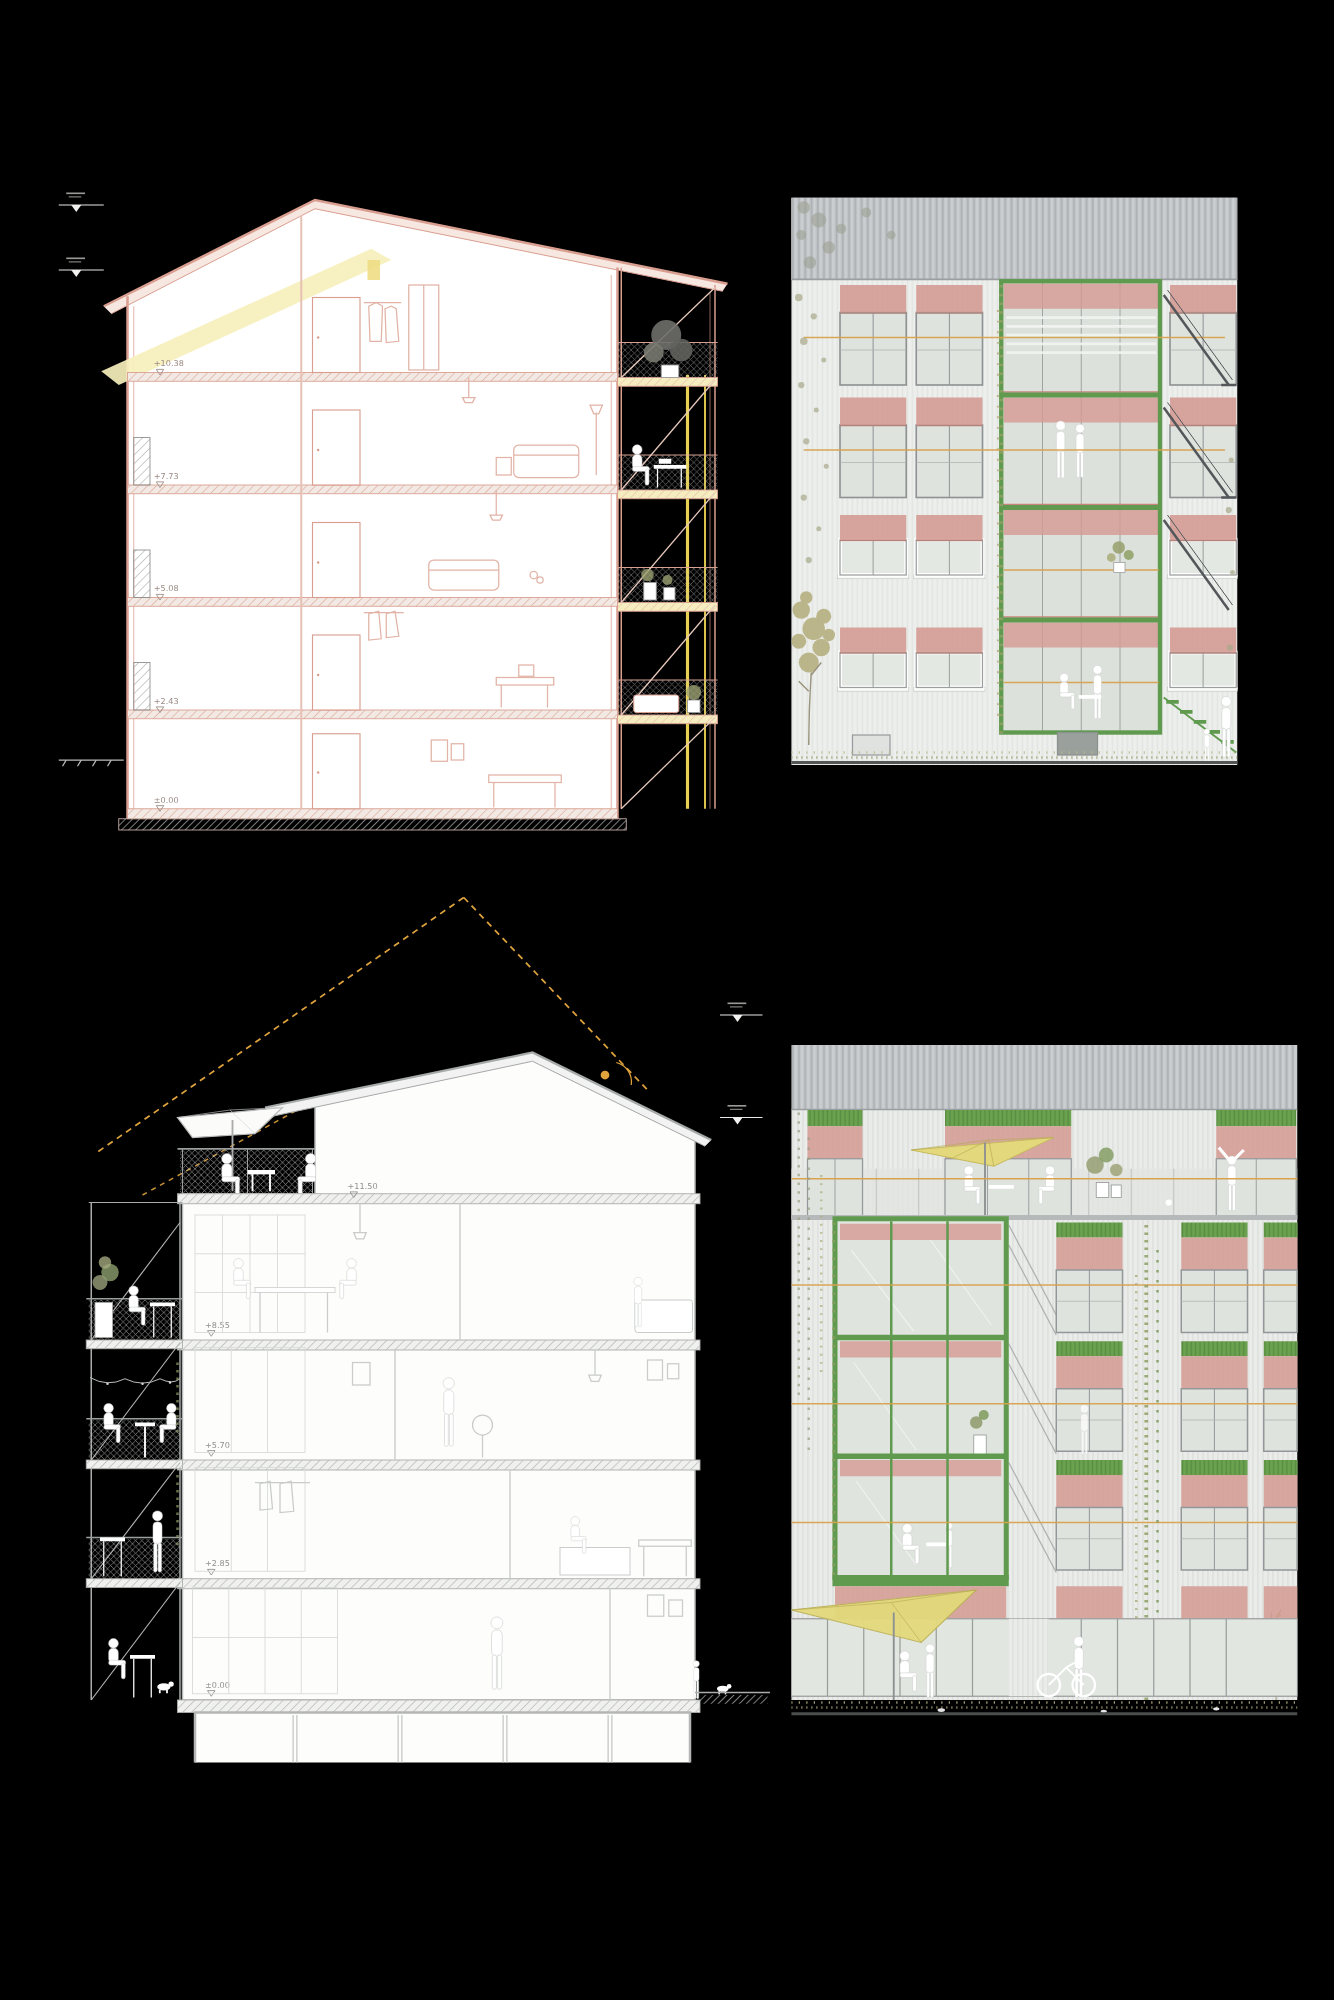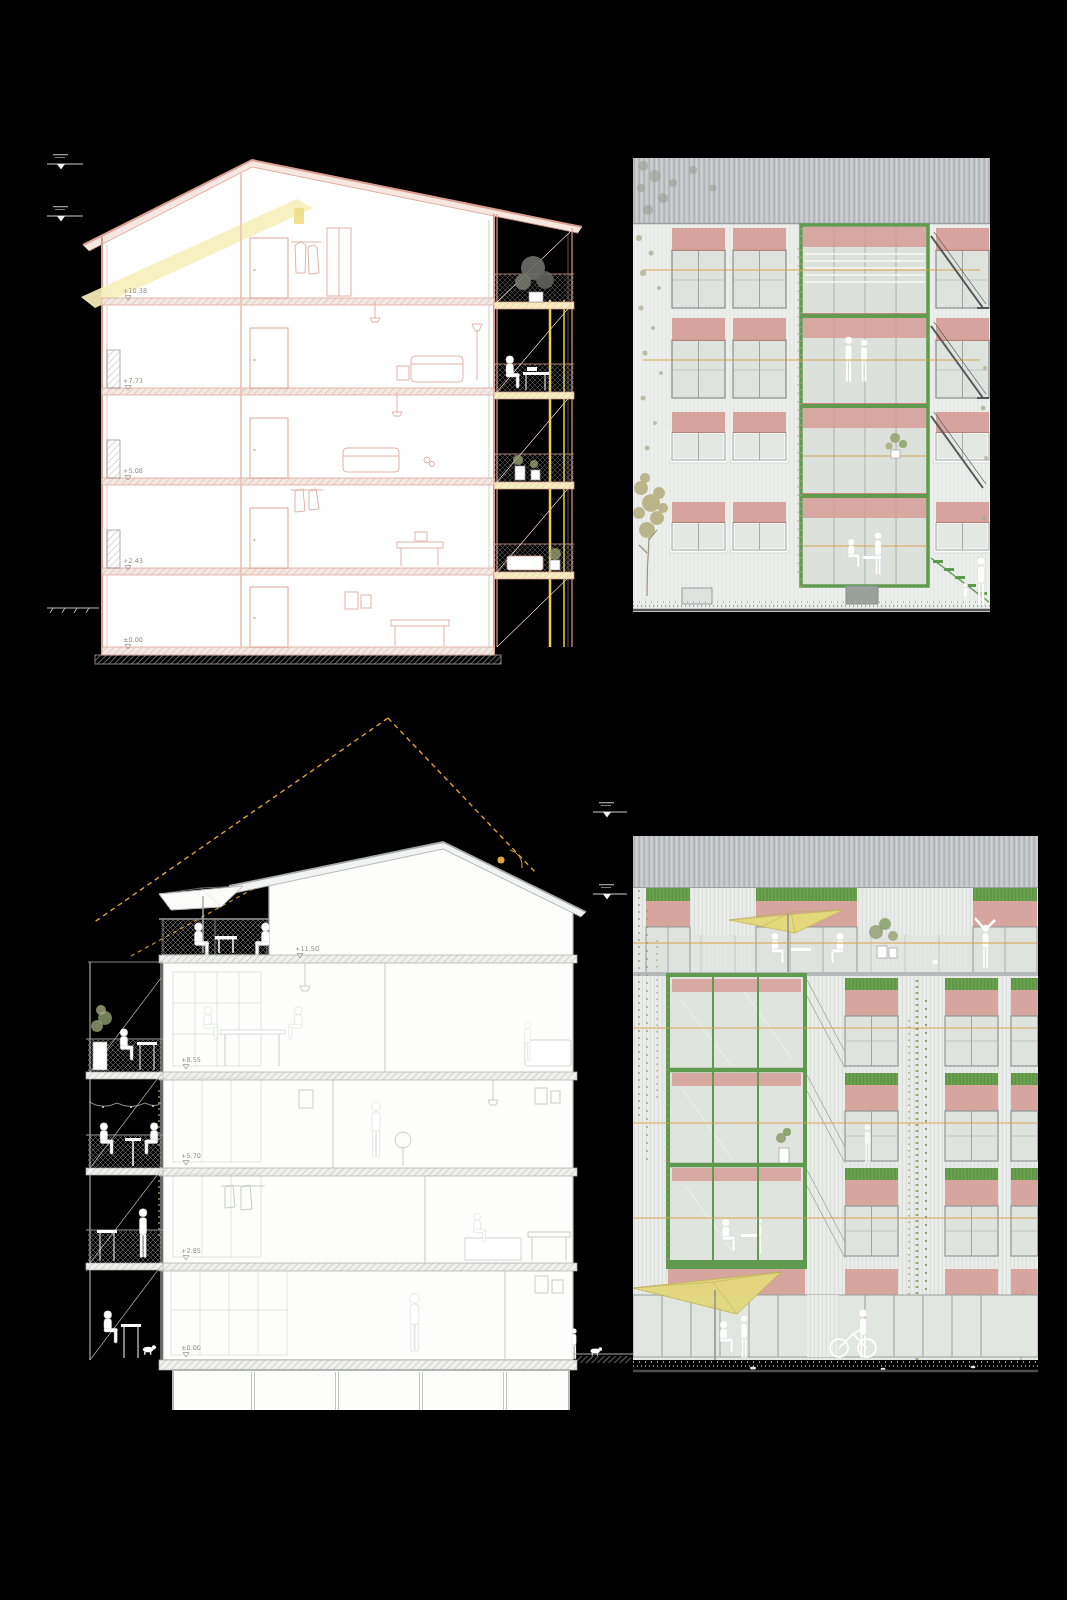--- a/index.html
+++ b/index.html
@@ -454,21 +454,21 @@
   </g>
 
   <g>
     <line x1="0" y1="444" x2="357" y2="444" stroke="#b9b98c" stroke-width="2" stroke-dasharray="1,5" opacity="0.8"></line>
     <line x1="0" y1="448" x2="357" y2="448" stroke="#9a9a70" stroke-width="2" stroke-dasharray="1,3" opacity="0.8"></line>
     <line x1="0" y1="452" x2="357" y2="452" stroke="#535654" stroke-width="2.5"></line>
   </g>
 </svg>
 </div>
 
-<div class="panel" style="left:73px;top:710px;width:560px;height:700px">
+<div class="panel" style="left:56px;top:710px;width:560px;height:700px">
 <svg width="560" height="700" viewBox="0 0 560 700">
 
   <g stroke="#dda23c" fill="none">
     <line x1="315" y1="8" x2="20" y2="213" stroke-width="1.4" stroke-dasharray="5,4"></line>
     <line x1="315" y1="8" x2="463" y2="163" stroke-width="1.4" stroke-dasharray="5,4"></line>
     <line x1="58" y1="246" x2="200" y2="168" stroke-width="1.2" stroke-dasharray="4,4" opacity="0.9"></line>
     <path d="M437,140 A16,16 0 0 1 449,158" stroke-width="1"></path>
     <circle cx="428" cy="150" r="3.5" fill="#e0a33c" stroke="none"></circle>
   </g>
 

